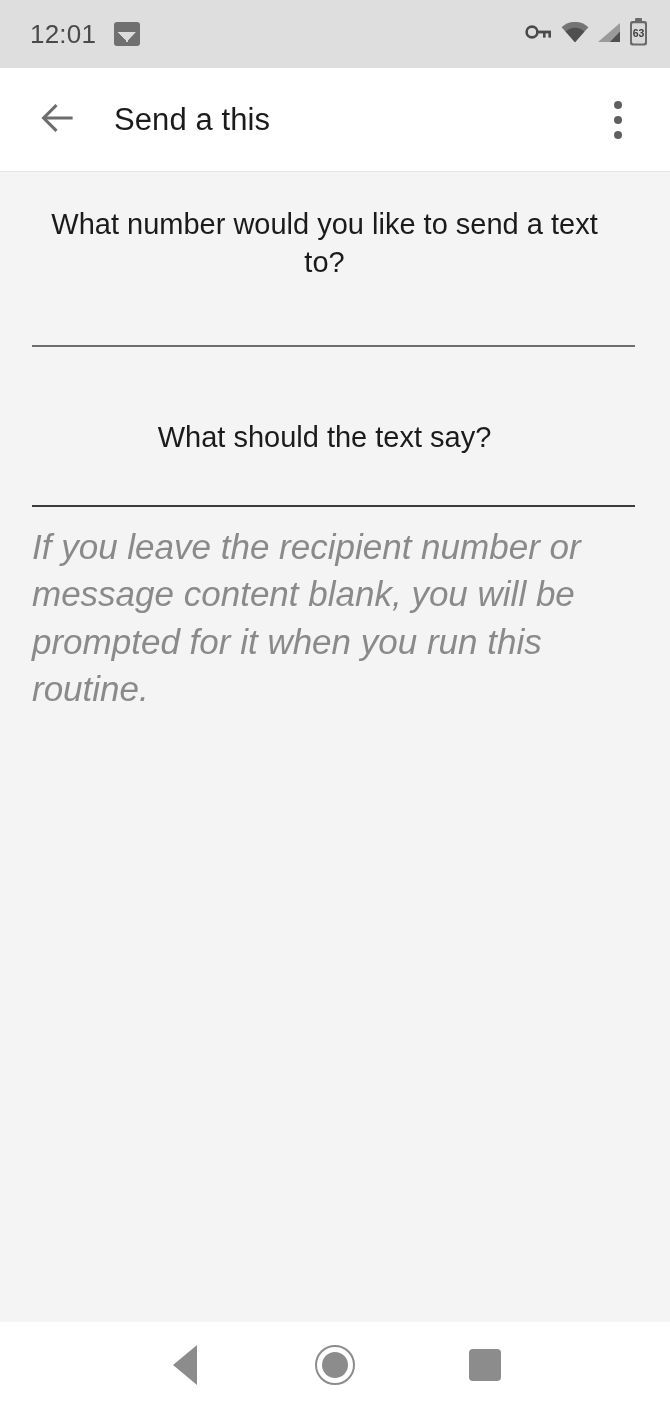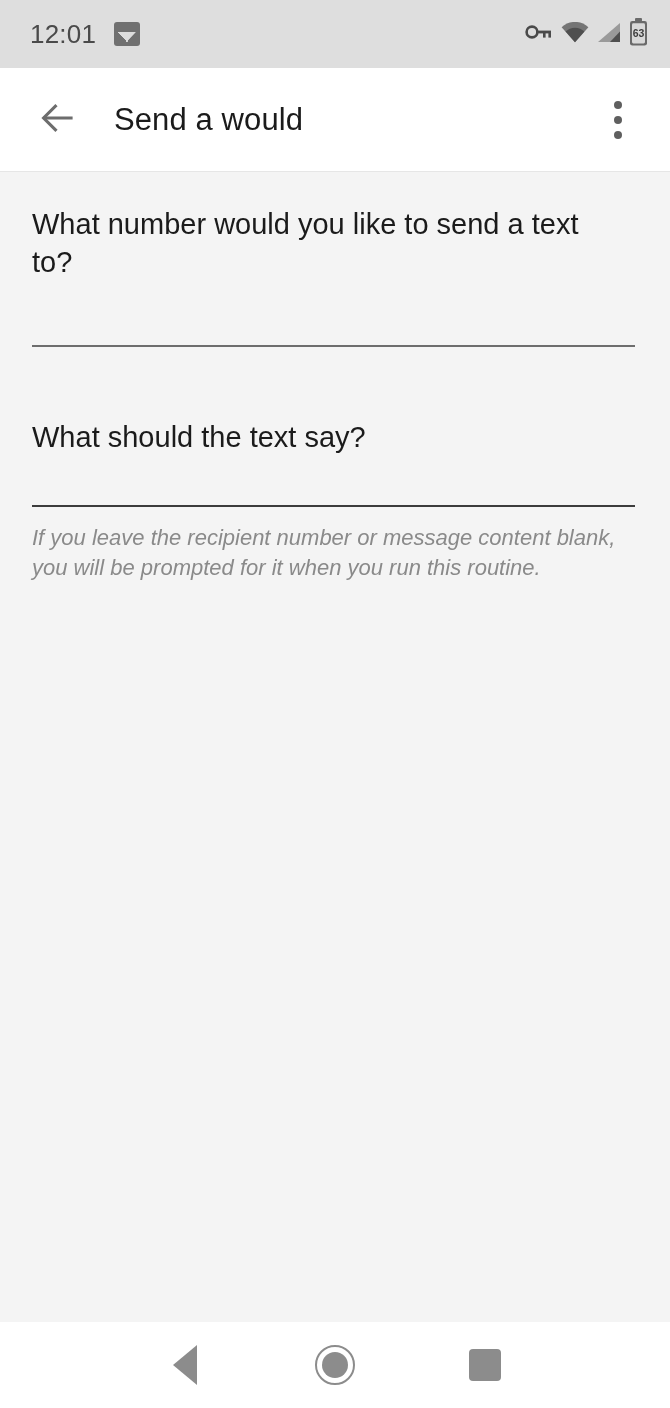--- a/index.html
+++ b/index.html
@@ -48,32 +48,32 @@
   .dot { width:8px; height:8px; border-radius:50%; background:#5f5f5f; }
 
   
   .content {
     flex:1 1 auto; background:#f4f4f4; padding:0 32px;
     overflow:hidden;
   }
   .field { }
   .field-label {
     font-size:29px; line-height:1.30; color:#1b1b1b;
-    padding-top:34px; max-width:585px;
+    padding-top:34px; max-width:585px;text-align:center;
   }
   .field-input {
     height:0; border-bottom:2px solid #6d6d6d;
     margin-top:64px; width:603px;
   }
   .field-input.dark { border-bottom-color:#3c3c3c; }
   .field2 .field-label { padding-top:64px;margin-top:8px; }
   .field2 .field-input { margin-top:48px; }
 
   .helper-text {
-    font-size:22px; line-height:1.35; color:#8a8a8a;
+    font-size:35px; line-height:1.35; color:#8a8a8a;
     font-style:italic; padding-top:16px; max-width:612px;
   }
 
   
   .nav-bar {
     height:86px; flex:0 0 86px; background:#ffffff;
     display:flex; align-items:center; justify-content:center; gap:0;
   }
   .nav-btn { width:150px; height:86px; display:flex; align-items:center; justify-content:center; }
   .nav-back {
@@ -131,21 +131,21 @@
 
   <div class="app-bar">
     <div class="back-btn">
       <span>
         <svg width="36" height="30" viewBox="0 0 36 30" aria-hidden="true">
           <path d="M15.4 3.2 L3.6 15 L15.4 26.8" fill="none" stroke="#6d6d6d" stroke-width="3.1" stroke-linecap="square" stroke-linejoin="miter"></path>
           <rect x="3.6" y="13.5" width="29" height="3" fill="#6d6d6d"></rect>
         </svg>
       </span>
     </div>
-    <div class="app-title">Send a would</div>
+    <div class="app-title">Send a this</div>
     <div class="overflow-btn">
       <span class="dot"></span>
       <span class="dot"></span>
       <span class="dot"></span>
     </div>
   </div>
 
   <div class="content">
 
     <div class="field field1">

